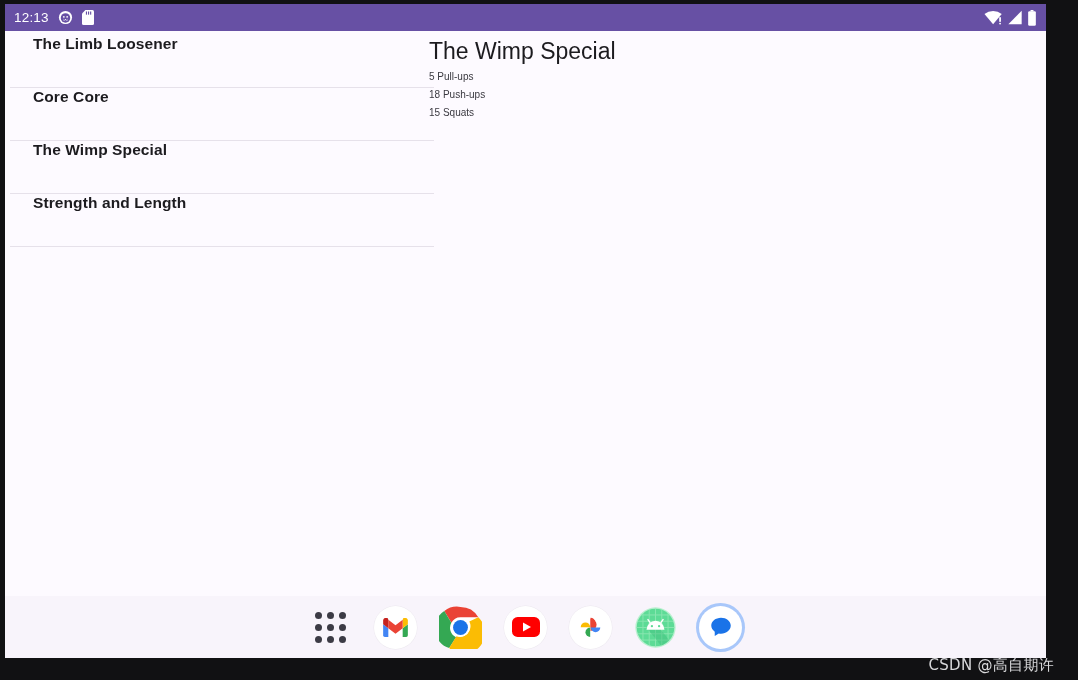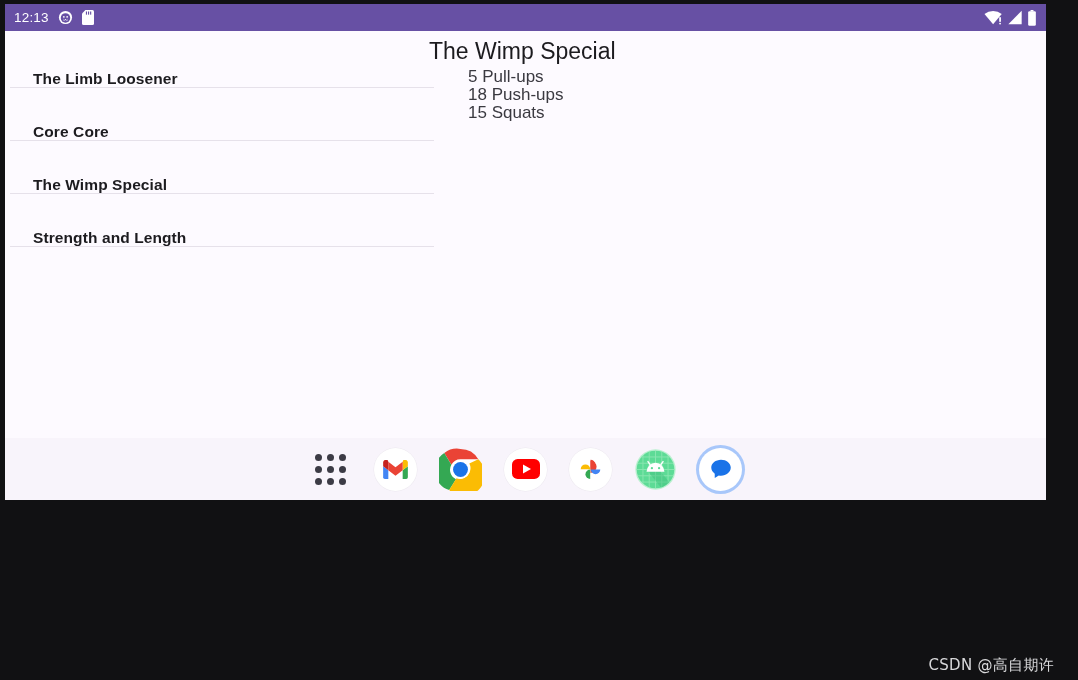--- a/index.html
+++ b/index.html
@@ -15,21 +15,21 @@
     font-family: "Liberation Sans", sans-serif;
     position: relative;
   }
 
   
   #device-frame {
     position: absolute;
     left: 5px;
     top: 4px;
     width: 1041px;
-    height: 496px;
+    height: 654px;
     background: #fdfaff;
     overflow: hidden;
   }
 
   
   #status-bar {
     position: absolute;
     left: 0;
     top: 0;
     width: 100%;
@@ -74,21 +74,21 @@
   
   #workout-list-pane {
     width: 417px;
     flex: 0 0 417px;
     padding-top: 4px;
     box-sizing: border-box;
   }
   .list-item {
     height: 53px;
     display: flex;
-    align-items: flex-end;
+    align-items: flex-start;
     padding-left: 28px;
     box-sizing: border-box;
     position: relative;
     cursor: default;
   }
   .list-item::after {
     content: "";
     position: absolute;
     left: 5px;
     right: -12px;
@@ -110,24 +110,23 @@
     box-sizing: border-box;
   }
   #detail-title {
     font-size: 23px;
     color: #1c1b1f;
     line-height: 1.18;
     margin: 0 0 3px 0;
     font-weight: normal;
   }
   .detail-line {
-    font-size: 17px;
+    font-size: 10px;
     color: #3a3940;
     line-height: 18px;
-    margin-left: 39px;
   }
 
   
   #dock {
     position: absolute;
     left: 0;
     right: 0;
     bottom: 0;
     height: 62px;
     background: #f8f4fb;

